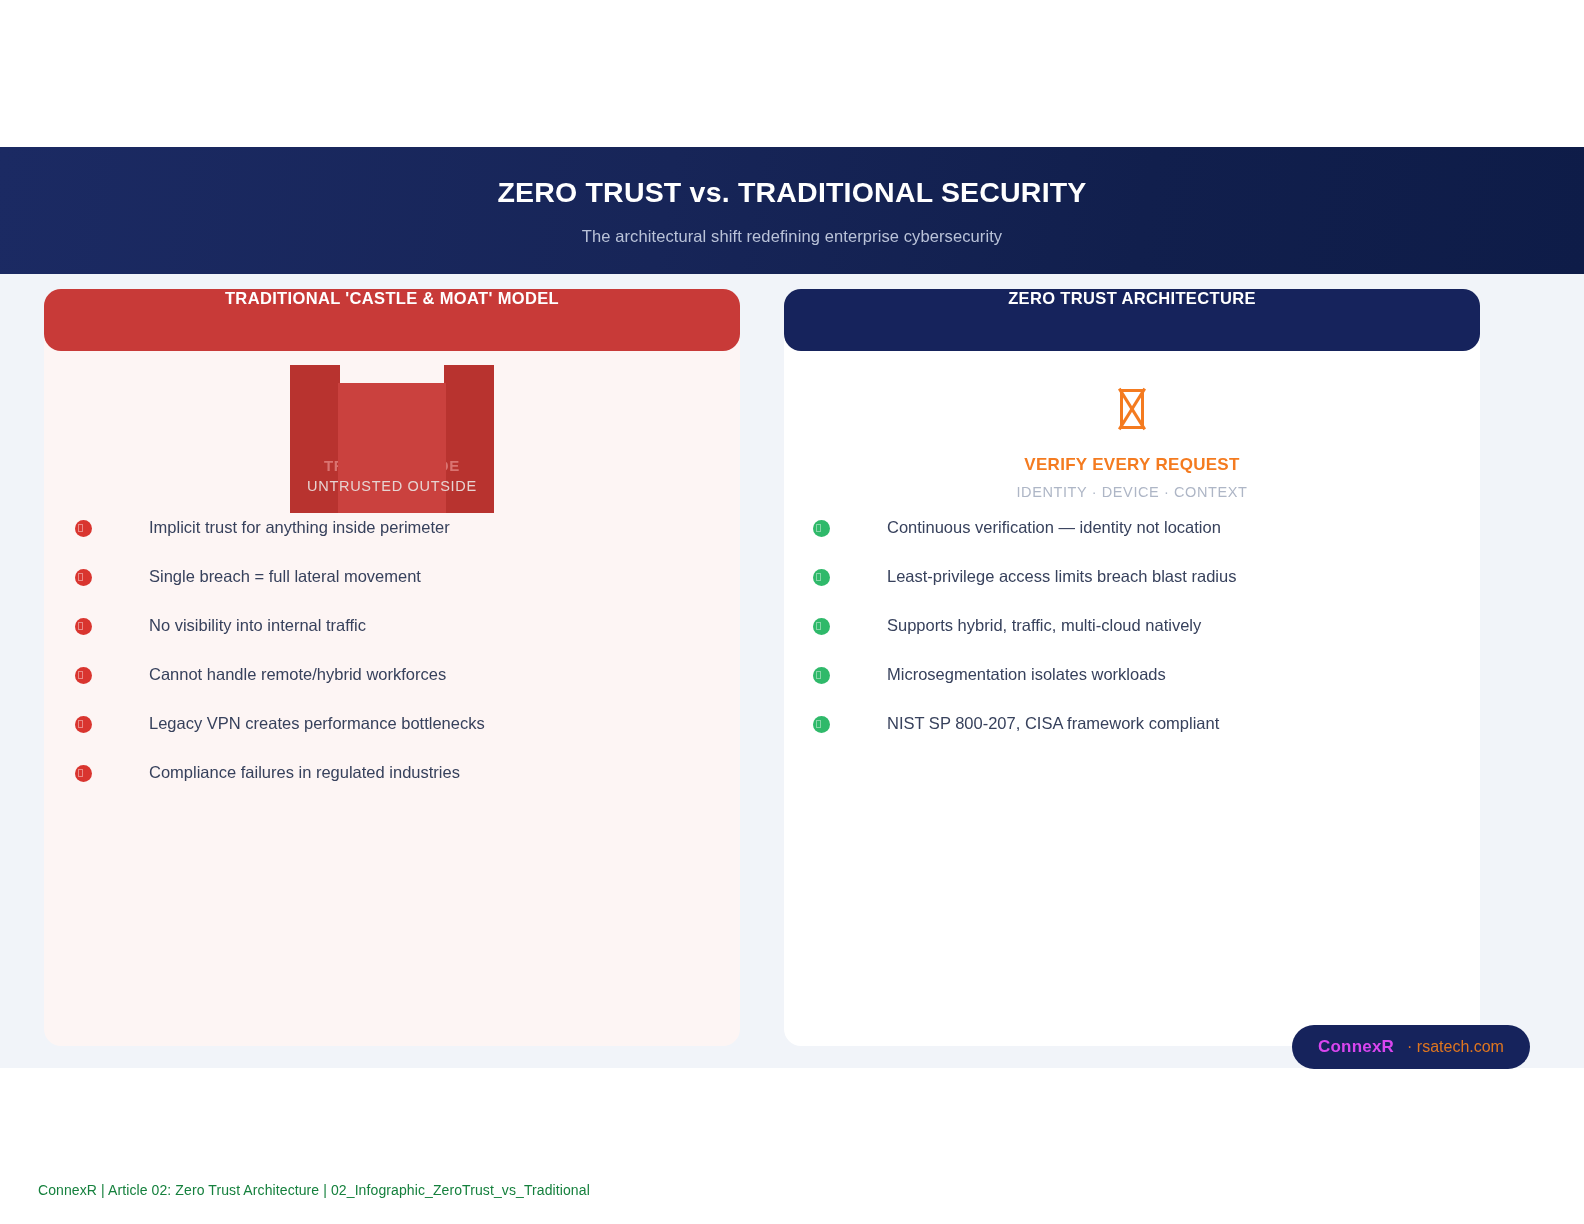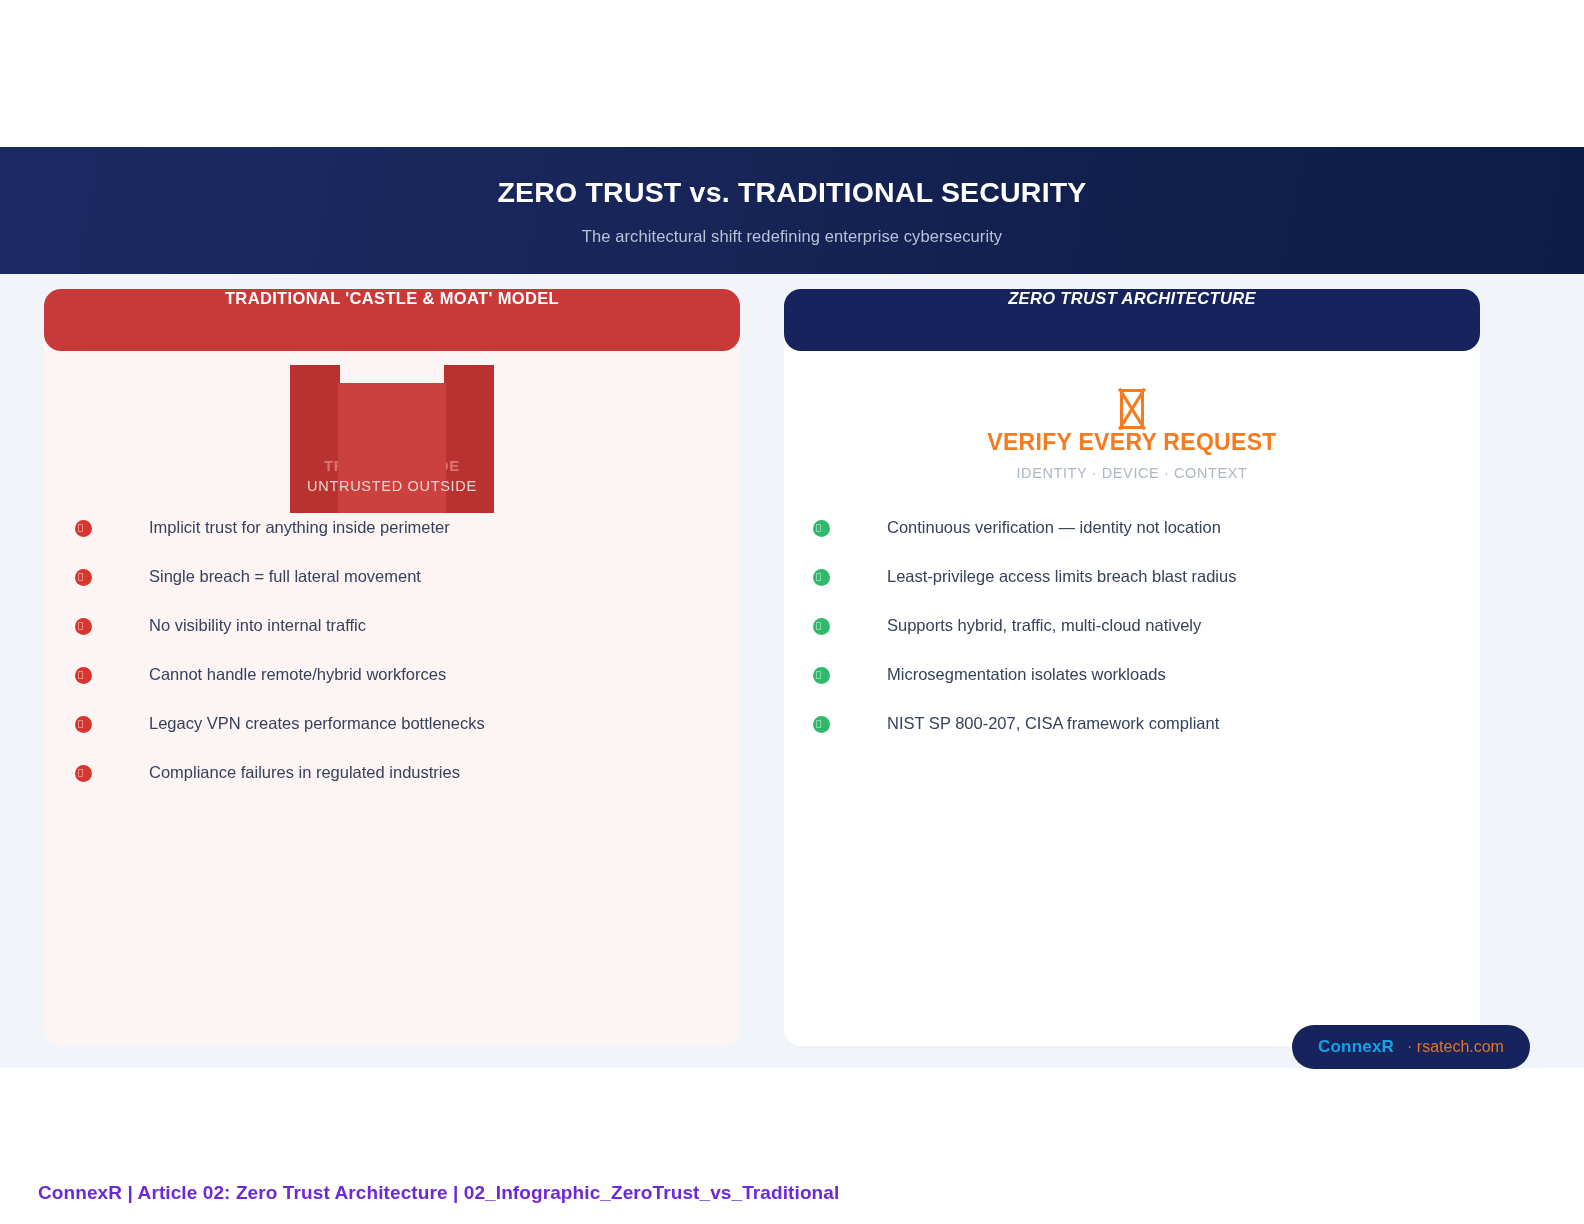--- a/index.html
+++ b/index.html
@@ -80,21 +80,21 @@
     left: 0;
     top: 0;
     width: 696px;
     height: 62px;
     border-radius: 17px;
     display: flex;
     justify-content: center;
     box-sizing: border-box;
   }
   #card-header-left  { background: #c83a38; }
-  #card-header-right { background: #16235c; font-style: italic; }
+  #card-header-right { background: #16235c; }
 
   .card-header-title {
     color: #ffffff;
     font-size: 16.5px;
     font-weight: bold;
     letter-spacing: 0.35px;
     white-space: nowrap;
   }
 
   
@@ -217,22 +217,23 @@
     position: absolute;
     left: 50%;
     top: 50%;
     width: 48px;
     height: 3px;
     background: #f47b20;
   }
   #verify-glyph::before { transform: translate(-50%, -50%) rotate(58deg); }
   #verify-glyph::after  { transform: translate(-50%, -50%) rotate(-58deg); }
   #verify-title {
+    margin-top: 26px;
     color: #f47b20;
-    font-size: 23px;
+    font-size: 17px;
     font-weight: bold;
     letter-spacing: 0.3px;
     white-space: nowrap;
   }
   #verify-sub {
     margin-top: 9px;
     color: #aeb6c6;
     font-size: 14.5px;
     letter-spacing: 0.6px;
     white-space: nowrap;
@@ -294,41 +295,41 @@
     top: 1013px;
     height: 44px;
     padding: 0 26px;
     border-radius: 22px;
     background: #16235c;
     display: flex;
     align-items: center;
     z-index: 8;
   }
   #connexr-badge-name {
-    color: #0ea5e9;
+    color: #d946ef;
     font-size: 17px;
     font-weight: bold;
     letter-spacing: 0.2px;
     white-space: nowrap;
   }
   #connexr-badge-site {
     margin-left: 13px;
     color: #e0761f;
     font-size: 16px;
     white-space: nowrap;
   }
 
   
   #footer-caption {
     position: absolute;
     left: 38px;
     top: 1170px;
-    color: #6d28d9;
-    font-size: 19px;
-    font-weight: bold;
+    color: #15803d;
+    font-size: 14px;
+    font-weight: normal;
     letter-spacing: 0.1px;
     white-space: nowrap;
   }
 </style>
 </head>
 <body>
 
 <div id="canvas">
 
   <div id="body-bg"></div>

